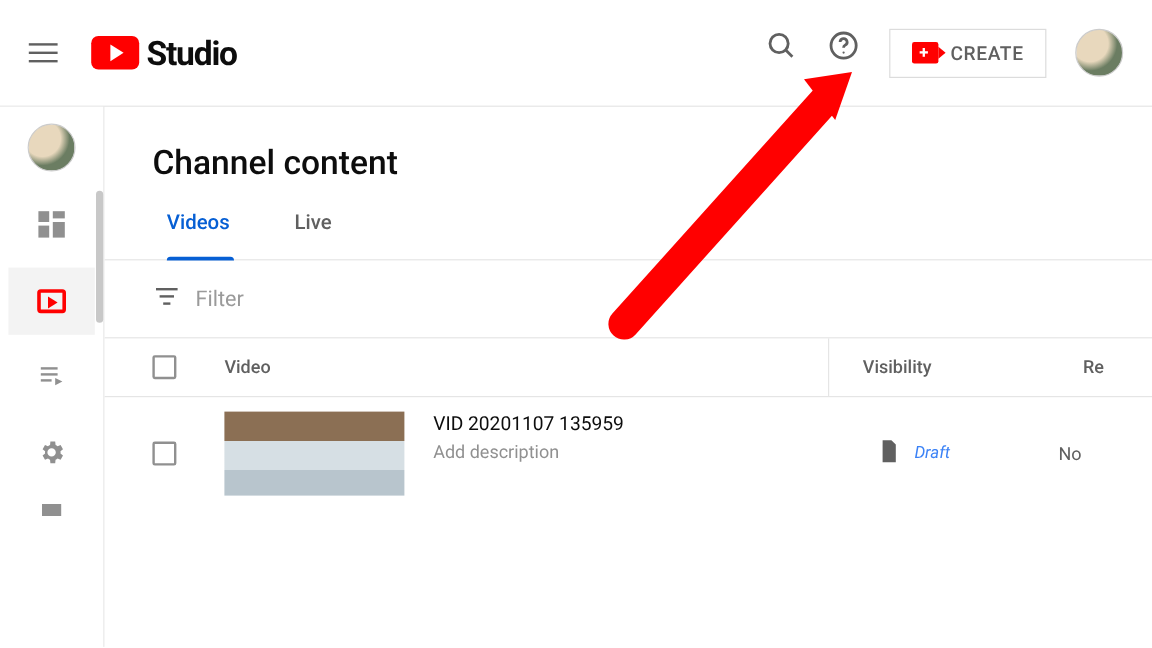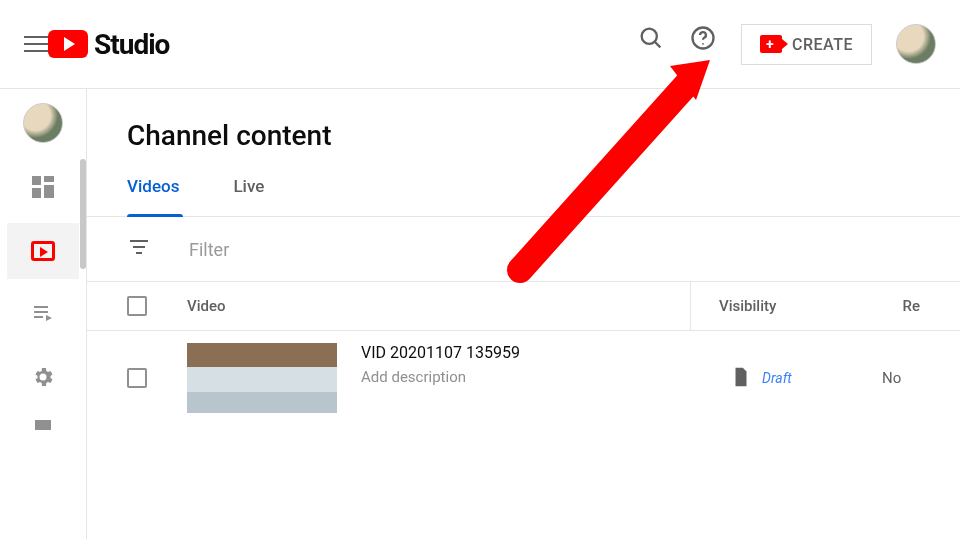--- a/index.html
+++ b/index.html
@@ -19,21 +19,21 @@
       align-items: center;
       padding: 0 24px;
       border-bottom: 0;
     }
     .hamburger {
       width: 24px; height: 24px; cursor: pointer;
       display: flex; flex-direction: column; justify-content: space-between;
       padding: 4px 0;
     }
     .hamburger span { display:block; height:2px; background:#606060; }
-    .logo-wrap { display:flex; align-items:center; gap:6px; }
+    .logo-wrap { display:flex; align-items:center; gap:6px; margin-left:28px; }
     .logo-icon {
       width:40px; height:28px; background:#ff0000; border-radius:6px;
       display:flex; align-items:center; justify-content:center;
     }
     .logo-icon::after{
       content:""; display:block; width:0; height:0;
       border-left:11px solid #fff; border-top:7px solid transparent; border-bottom:7px solid transparent;
       margin-left:2px;
     }
     .logo-text { font-size:28px; font-weight:700; letter-spacing:-1px; }
@@ -89,25 +89,25 @@
     }
     .content-icon::after{
       content:""; position:absolute; left:6px; top:3px; width:0; height:0;
       border-left:8px solid #ff0000; border-top:5px solid transparent; border-bottom:5px solid transparent;
     }
     .playlist-icon svg, .settings-icon svg { width:24px; height:24px; color:#909090; }
     .side-item.cut { height:30px; overflow:hidden; }
     
     .main { flex:1; border-left:1px solid #e5e5e5; overflow:hidden; }
     .page-title { font-size:28px; font-weight:500; color:#0d0d0d; padding:30px 0 24px 40px; }
-    .tabs { display:flex; gap:54px; padding:0 40px; border-bottom:1px solid #e5e5e5; }
+    .tabs { display:flex; gap:54px; padding:0 52px; border-bottom:1px solid #e5e5e5; }
     .tab { font-size:17px; font-weight:500; color:#606060; padding:0 0 20px 0; cursor:pointer; position:relative; }
     .tab.active { color:#065fd4; }
     .tab.active::after{ content:""; position:absolute; left:0; right:0; bottom:-1px; height:3px; background:#065fd4; border-radius:3px 3px 0 0; width:56px; }
-    .filter-row { display:flex; align-items:center; gap:38px; padding:18px 40px; border-bottom:1px solid #e5e5e5; }
+    .filter-row { display:flex; align-items:center; gap:12px; padding:18px 40px; border-bottom:1px solid #e5e5e5; }
     .filter-icon svg { width:24px; height:24px; color:#606060; }
     .filter-placeholder { color:#9a9a9a; font-size:18px; }
     .table-header { display:flex; align-items:center; padding:14px 40px; border-bottom:1px solid #e5e5e5; font-size:15px; color:#606060; font-weight:500; }
     .col-check { width:60px; }
     .checkbox { width:20px; height:20px; border:2px solid #909090; border-radius:2px; cursor:pointer; }
     .col-video { flex:1; }
     .col-visibility { width:180px; border-left:1px solid #e5e5e5; padding-left:28px; height:100%; display:flex; align-items:center; }
     .col-re { width:50px; text-align:right; }
     .table-row { display:flex; align-items:center; padding:12px 28px 0 40px; }
     .thumb {

